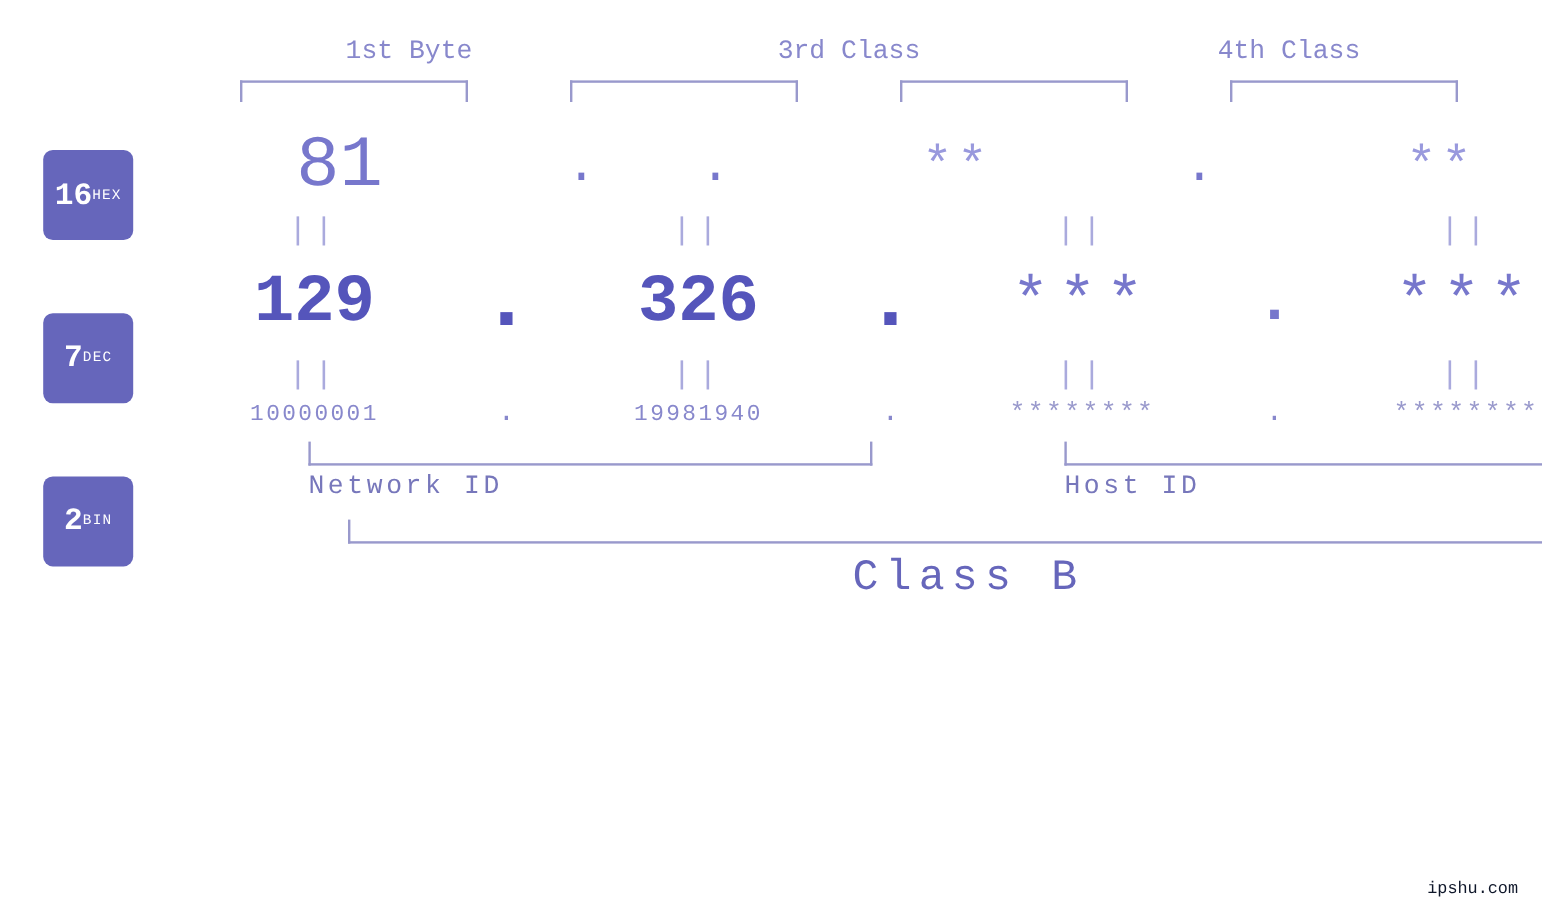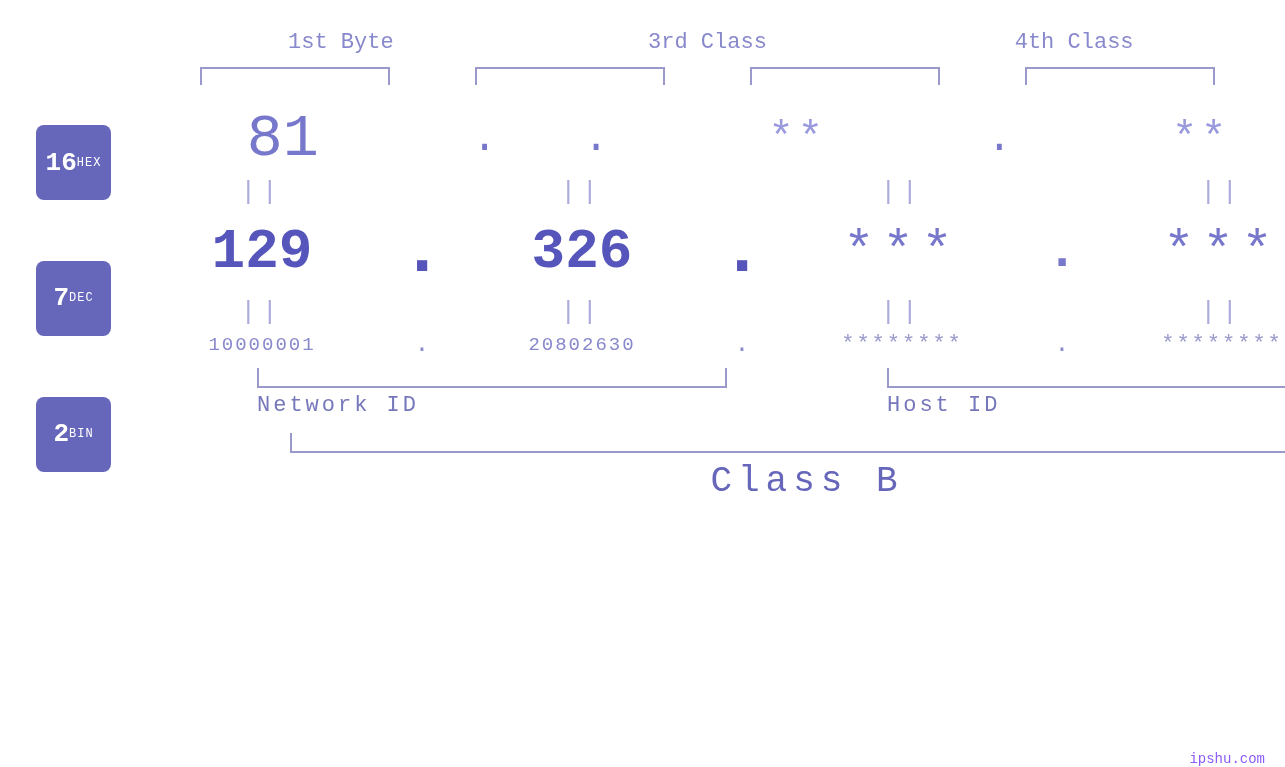--- a/index.html
+++ b/index.html
@@ -294,23 +294,23 @@
       color: #6666bb;
       font-size: 36px;
       letter-spacing: 6px;
       font-family: 'Courier New', Courier, monospace;
       margin-top: 8px;
     }
 
     
     .watermark {
       position: absolute;
-      bottom: 0;
+      bottom: 18px;
       right: 20px;
-      color: #8b5cf6;
+      color: #0f172a;
       font-size: 14px;
       font-family: 'Courier New', Courier, monospace;
     }
 
   </style>
 </head>
 <body>
 
 <div class="main-container">
 
@@ -412,21 +412,21 @@
       </div>
 
       <div class="value-row bin-row">
         <div class="cell">
           <span class="bin-val">10000001</span>
         </div>
         <div class="dot-cell">
           <span class="bin-dot">.</span>
         </div>
         <div class="cell">
-          <span class="bin-val">20802630</span>
+          <span class="bin-val">19981940</span>
         </div>
         <div class="dot-cell">
           <span class="bin-dot">.</span>
         </div>
         <div class="cell">
           <span class="bin-masked">********</span>
         </div>
         <div class="dot-cell">
           <span class="bin-dot">.</span>
         </div>

